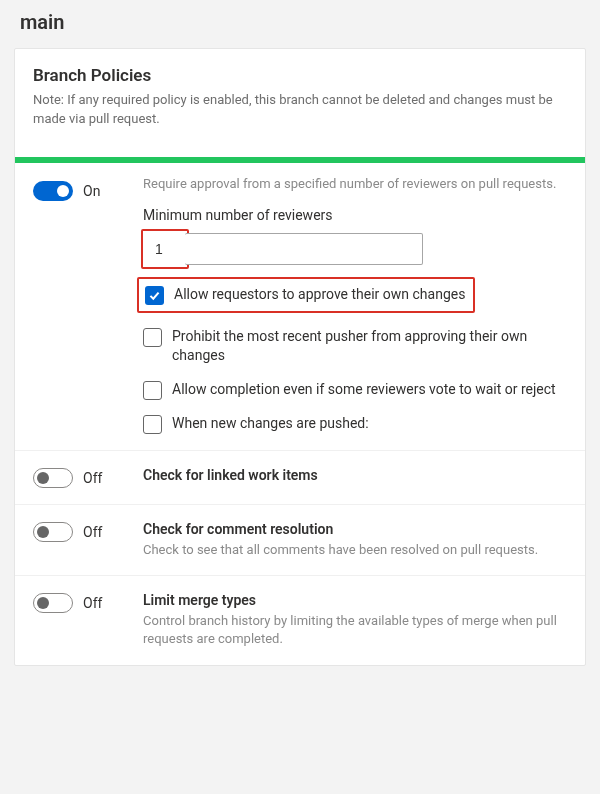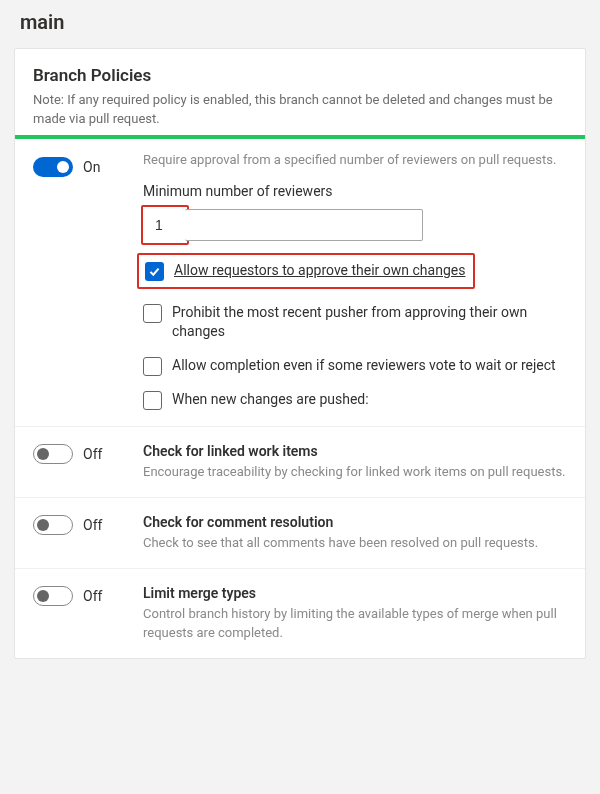--- a/index.html
+++ b/index.html
@@ -20,22 +20,22 @@
       font-weight: 600;
       margin-bottom: 14px;
       padding-left: 6px;
     }
     .card {
       background: #fff;
       border: 1px solid #e5e5e5;
       border-radius: 2px;
     }
     .card-header {
-      padding: 16px 18px 6px 18px;
-      border-bottom: 4px solid #22c55e;
+      padding: 16px 18px 28px 18px;
+      border-bottom: 6px solid #22c55e;
     }
     .section-title {
       font-size: 17px;
       font-weight: 600;
       margin-bottom: 6px;
     }
     .section-note {
       font-size: 13px;
       color: #6e6e6e;
       line-height: 1.45;
@@ -177,21 +177,20 @@
     }
     .hl-chkrow {
       border: 2px solid #d93025;
       padding: 6px 8px 6px 6px;
       margin-top: 8px;
       margin-left: -6px;
       display: inline-flex;
       align-items: center;
       gap: 10px;
       border-radius: 2px;
-      text-decoration: underline;
     }
     .first-policy-row {
       padding-top: 12px;
     }
     .first-policy-row .toggle-col {
       padding-top: 6px;
     }
   </style>
 </head>
 <body>
@@ -253,21 +252,20 @@
 
   <div class="policy-row">
     <div class="toggle-col">
       <div class="toggle off">
           <div class="knob"></div>
         </div>
       <span class="toggle-label">Off</span>
     </div>
     <div class="policy-body">
       <div class="policy-title">Check for linked work items</div>
-      <div class="policy-desc">Encourage traceability by checking for linked work items on pull requests.</div>
     </div>
   </div>
 
   <div class="policy-row">
     <div class="toggle-col">
       <div class="toggle off">
           <div class="knob"></div>
         </div>
       <span class="toggle-label">Off</span>
     </div>

